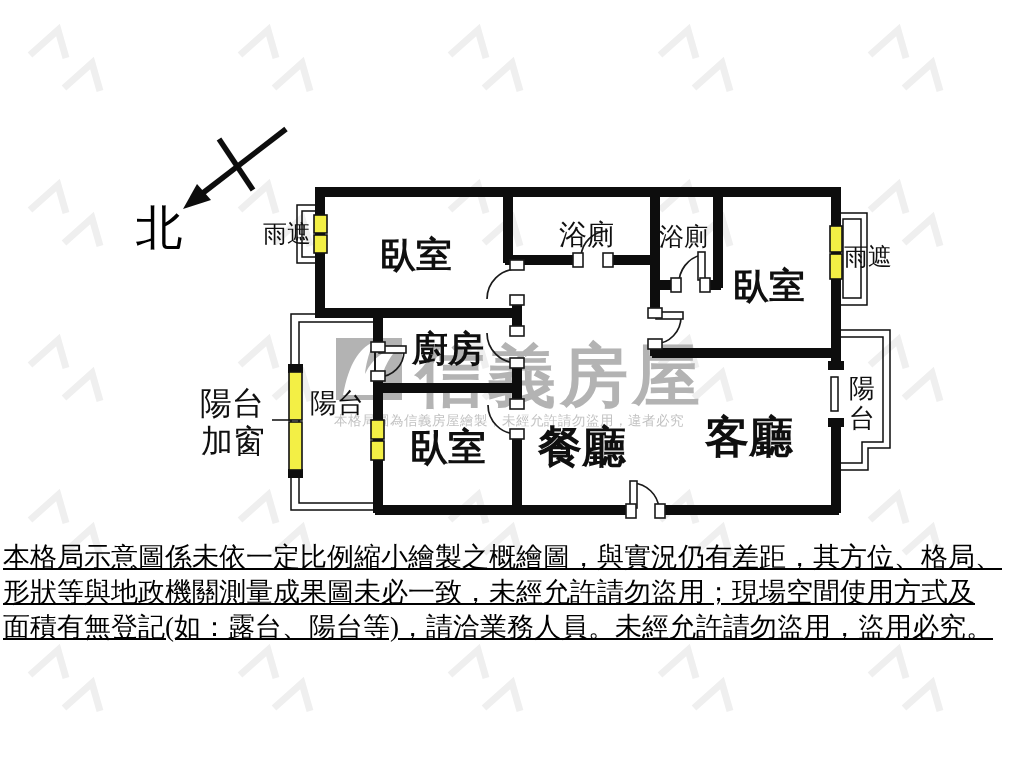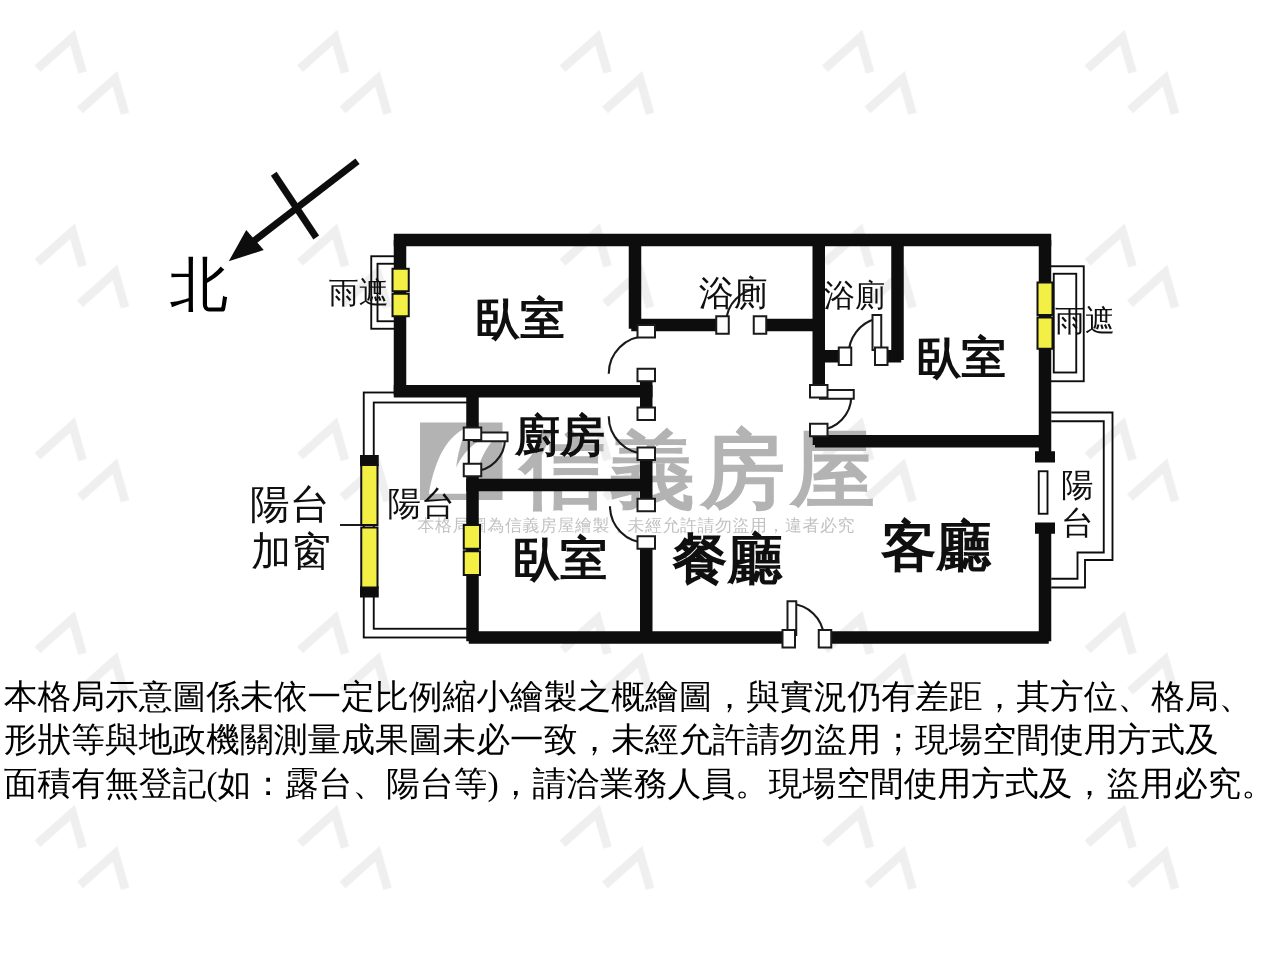--- a/index.html
+++ b/index.html
@@ -6,21 +6,21 @@
   .stage{
     position:relative;width:1024px;height:768px;background:#ffffff;overflow:hidden;
     font-family:"Liberation Serif","DejaVu Serif",serif;
   }
   .plan-svg{position:absolute;left:0;top:0;}
   .cjk{font-family:"Liberation Serif","DejaVu Serif",serif;}
   .disclaimer{
     position:absolute;left:3px;top:540px;width:1019px;
     font-size:27px;line-height:35px;color:#000000;
     font-family:"Liberation Serif","DejaVu Serif",serif;
-    white-space:nowrap;letter-spacing:0px;
+    white-space:nowrap;letter-spacing:0px;text-decoration:underline;
   }
 </style>
 </head>
 <body>
 
 <div class="stage">
 
   <svg class="plan-svg" width="1024" height="768" viewBox="0 0 1024 768">
 
     <defs>
@@ -161,16 +161,16 @@
       <text x="232" y="414" font-size="32">陽台</text>
       <text x="233" y="452" font-size="32">加窗</text>
       <text x="862" y="397" font-size="26">陽</text>
       <text x="862" y="427" font-size="26">台</text>
     </g>
   </svg>
 
   <div class="disclaimer">
     <div>本格局示意圖係未依一定比例縮小繪製之概繪圖，與實況仍有差距，其方位、格局、</div>
     <div>形狀等與地政機關測量成果圖未必一致，未經允許請勿盜用；現場空間使用方式及</div>
-    <div>面積有無登記(如：露台、陽台等)，請洽業務人員。現場空間使用方式及，盜用必究。</div>
+    <div>面積有無登記(如：露台、陽台等)，請洽業務人員。未經允許請勿盜用，盜用必究。</div>
   </div>
 
 </div>
 
 </body></html>

